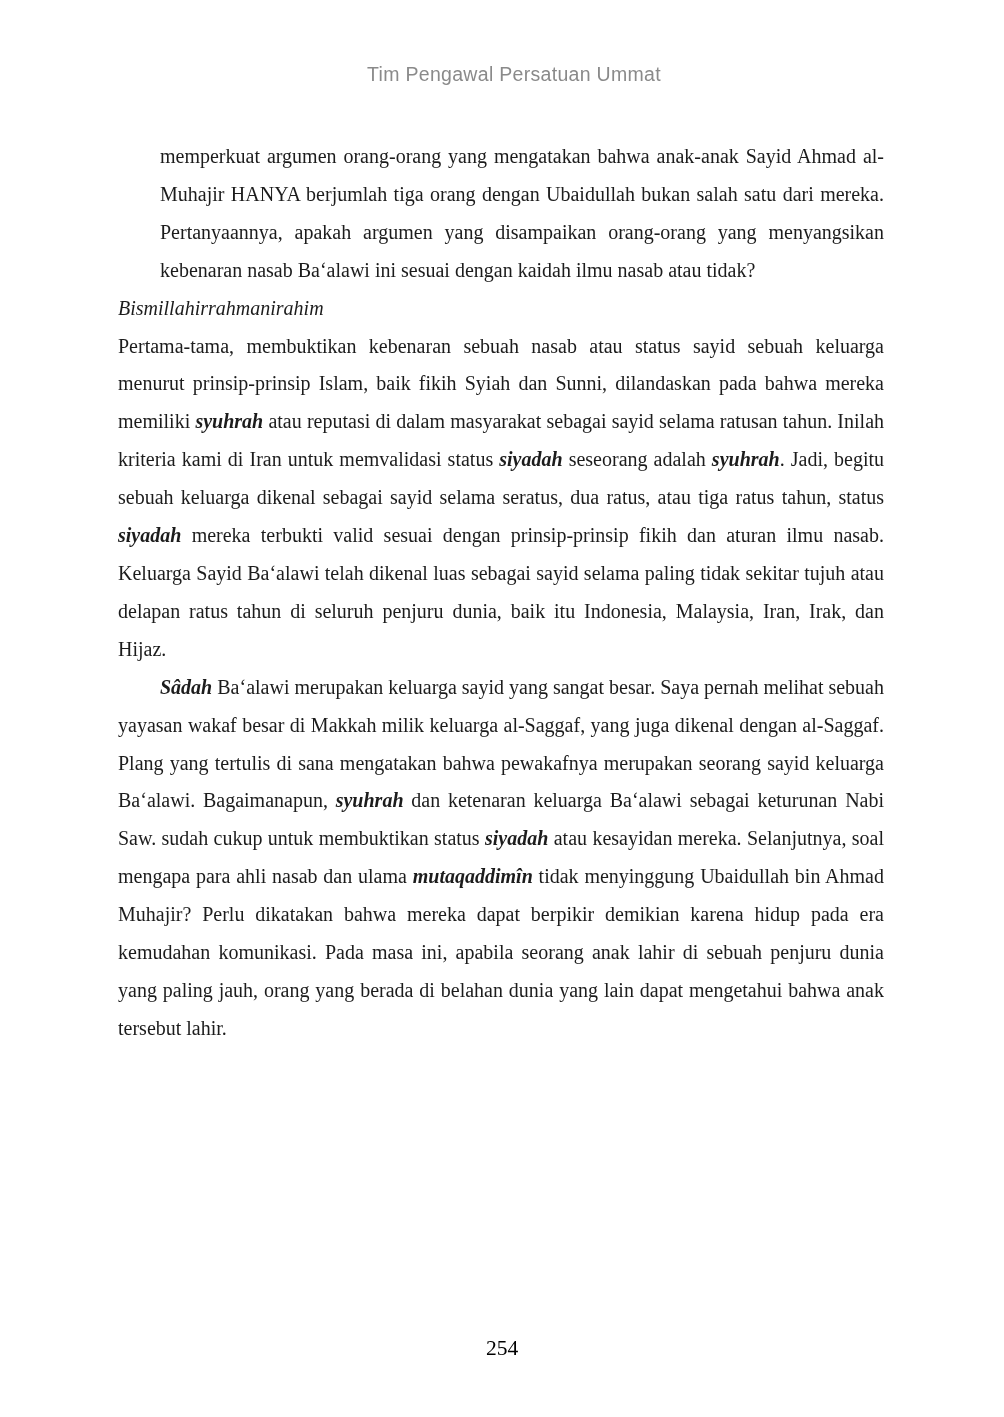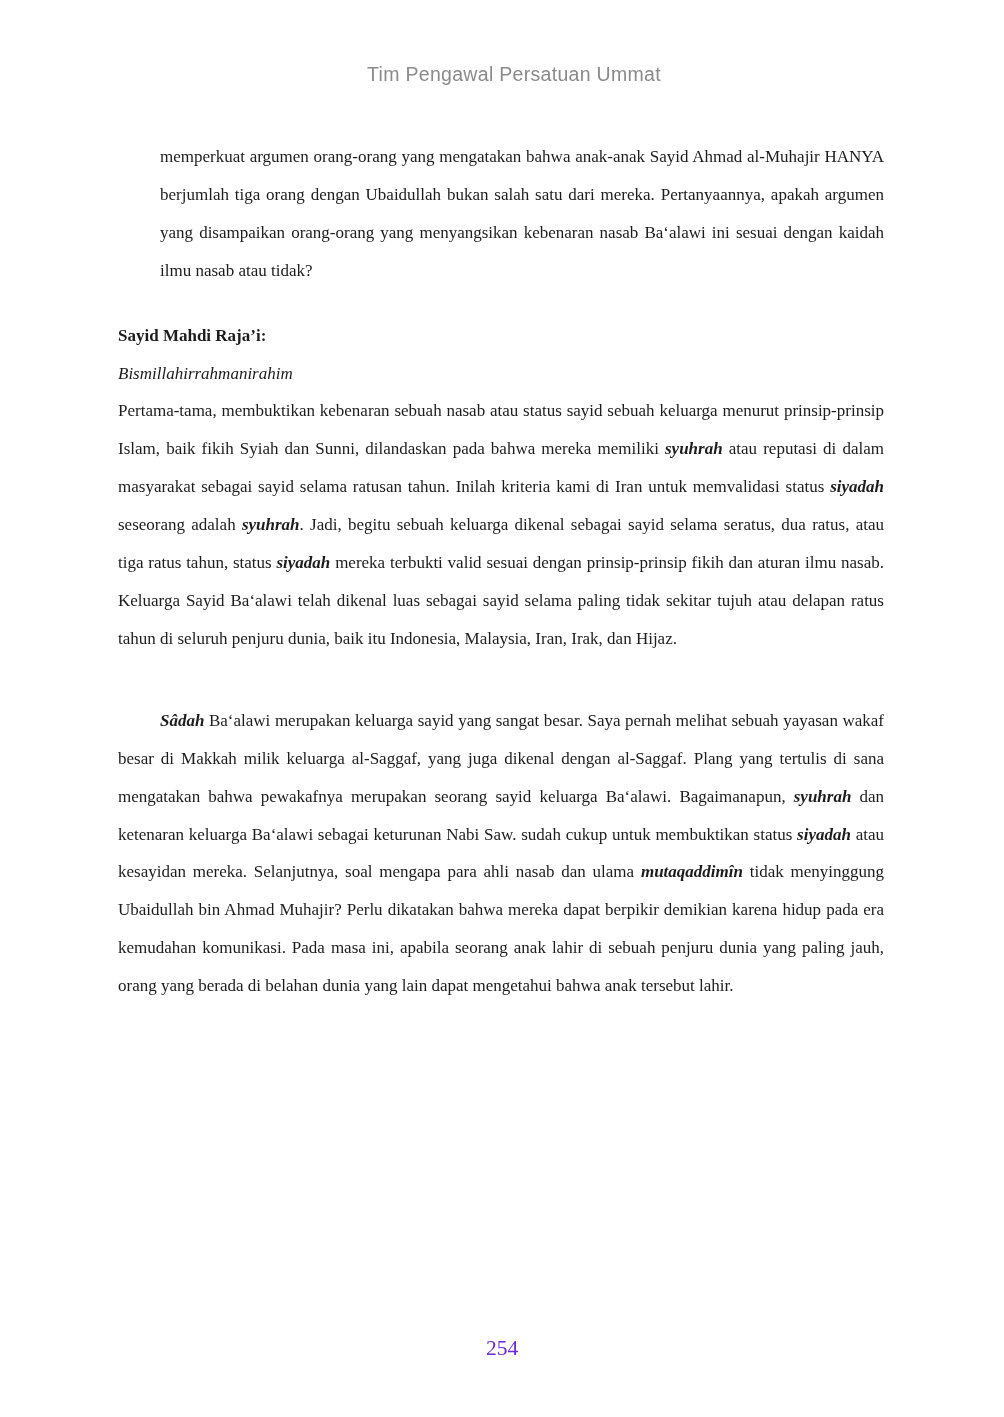--- a/index.html
+++ b/index.html
@@ -20,63 +20,61 @@
     font-family: "Liberation Sans", sans-serif;
     font-size: 19.5px;
     letter-spacing: 0.3px;
     color: #8a8a8a;
   }
   .text-column {
     position: absolute;
     top: 138px;
     left: 118px;
     width: 766px;
-    font-size: 17px;
+    font-size: 20px;
     line-height: 37.9px;
     color: #1c1c1c;
   }
   .quote-paragraph {
     padding-left: 42px;
     text-align: justify;
   }
   .speaker-heading {
     margin-top: 27px;
     font-weight: bold;
   }
   .basmala-line {
     font-style: italic;
   }
   .body-paragraph {
     text-align: justify;
   }
   .body-paragraph.indent {
     text-indent: 42px;
-    margin-top: 44px;
   }
   .page-number {
     position: absolute;
     top: 1336px;
     left: 0;
     width: 100%;
     text-align: center;
     font-size: 21.5px;
-    color: #6d28d9;
+    color: #000000;
   }
   i { font-style: italic; font-weight: bold; }
 </style>
 </head>
 <body>
 
 <div class="running-header">Tim Pengawal Persatuan Ummat</div>
 
 <div class="text-column">
 
   <div class="quote-paragraph"><span>memperkuat argumen orang-orang yang mengatakan bahwa anak-anak Sayid Ahmad al-Muhajir HANYA berjumlah tiga orang dengan Ubaidullah bukan salah satu dari mereka. Pertanyaannya, apakah argumen yang disampaikan orang-orang yang menyangsikan kebenaran nasab Ba‘alawi ini sesuai dengan kaidah ilmu nasab atau tidak?</span></div>
 
-  <div class="speaker-heading">Sayid Mahdi Raja’i:</div>
 
   <div class="basmala-line">Bismillahirrahmanirahim</div>
 
   <div class="body-paragraph"><span>Pertama-tama, membuktikan kebenaran sebuah nasab atau status sayid sebuah keluarga menurut prinsip-prinsip Islam, baik fikih Syiah dan Sunni, dilandaskan pada bahwa mereka memiliki </span><i>syuhrah</i><span> atau reputasi di dalam masyarakat sebagai sayid selama ratusan tahun. Inilah kriteria kami di Iran untuk memvalidasi status </span><i>siyadah</i><span> seseorang adalah </span><i>syuhrah</i><span>. Jadi, begitu sebuah keluarga dikenal sebagai sayid selama seratus, dua ratus, atau tiga ratus tahun, status </span><i>siyadah</i><span> mereka terbukti valid sesuai dengan prinsip-prinsip fikih dan aturan ilmu nasab. Keluarga Sayid Ba‘alawi telah dikenal luas sebagai sayid selama paling tidak sekitar tujuh atau delapan ratus tahun di seluruh penjuru dunia, baik itu Indonesia, Malaysia, Iran, Irak, dan Hijaz.</span></div>
 
   <div class="body-paragraph indent"><i>Sâdah</i><span> Ba‘alawi merupakan keluarga sayid yang sangat besar. Saya pernah melihat sebuah yayasan wakaf besar di Makkah milik keluarga al-Saggaf, yang juga dikenal dengan al-Saggaf. Plang yang tertulis di sana mengatakan bahwa pewakafnya merupakan seorang sayid keluarga Ba‘alawi. Bagaimanapun, </span><i>syuhrah</i><span> dan ketenaran keluarga Ba‘alawi sebagai keturunan Nabi Saw. sudah cukup untuk membuktikan status </span><i>siyadah</i><span> atau kesayidan mereka. Selanjutnya, soal mengapa para ahli nasab dan ulama </span><i>mutaqaddimîn</i><span> tidak menyinggung Ubaidullah bin Ahmad Muhajir? Perlu dikatakan bahwa mereka dapat berpikir demikian karena hidup pada era kemudahan komunikasi. Pada masa ini, apabila seorang anak lahir di sebuah penjuru dunia yang paling jauh, orang yang berada di belahan dunia yang lain dapat mengetahui bahwa anak tersebut lahir.</span></div>
 
 
 </div>
 

